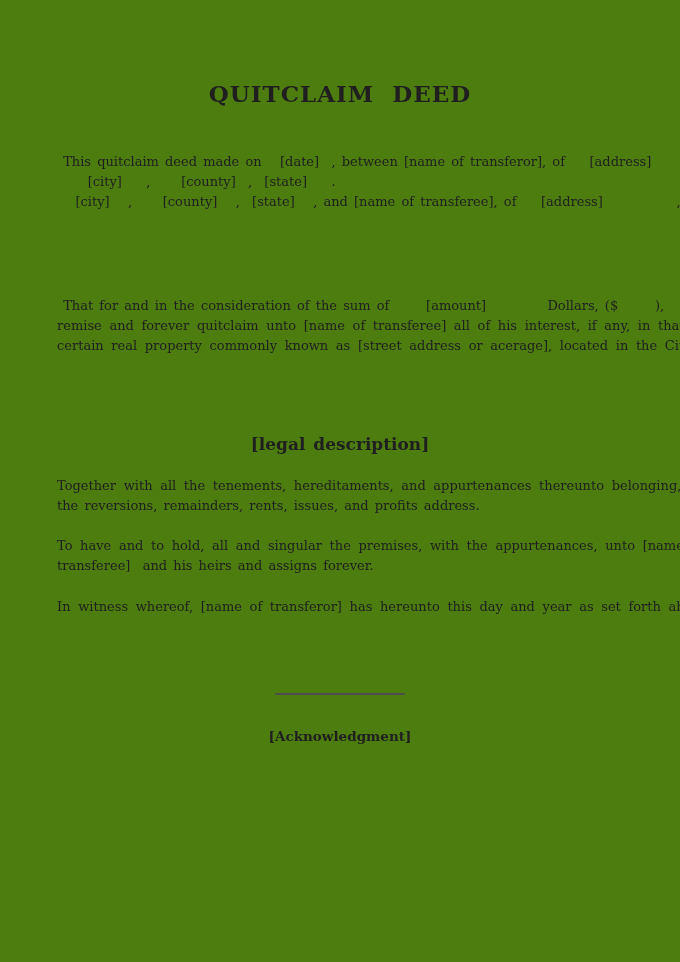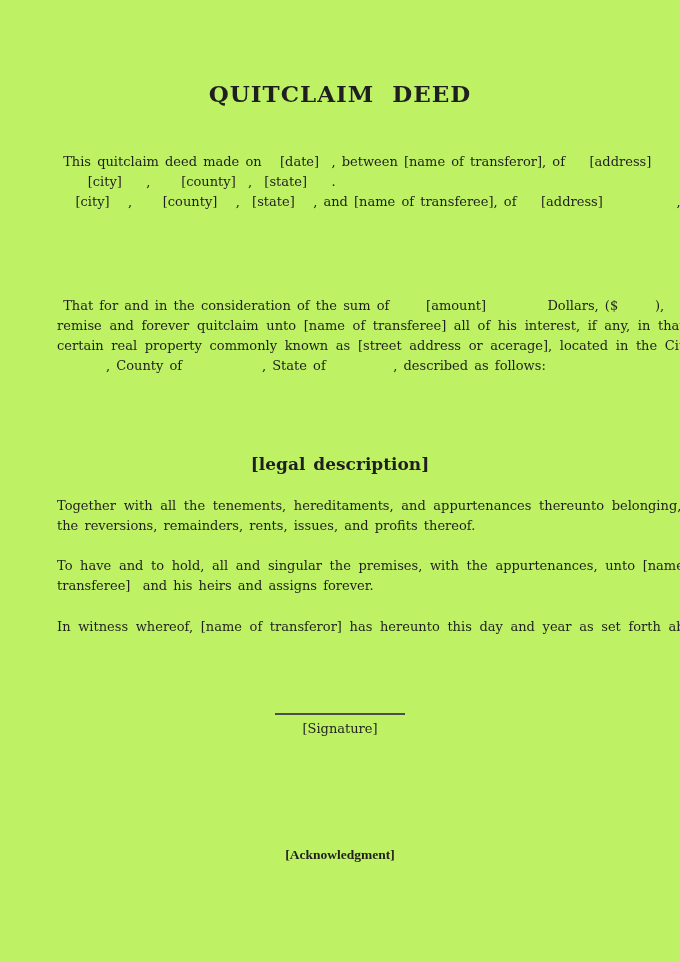--- a/index.html
+++ b/index.html
@@ -1,20 +1,20 @@
 <!DOCTYPE html>
 <html><head>
 <meta charset="utf-8">
 <style>
   html, body { margin: 0; padding: 0; background: #ffffff; }
   .page {
     position: relative;
     width: 680px;
     height: 962px;
-    background: #bef264;
+    background: #4d7c0f;
     overflow: hidden;
     font-family: "DejaVu Serif", serif;
     color: #1f1f1f;
     margin: 0 auto;
   }
   .content { padding: 0 57px; }
   .deed-title {
     margin-top: 80px;
     line-height: 27px;
     font-size: 23px;
@@ -49,27 +49,26 @@
     height: 0;
     border-top: 2px solid #4d4d4d;
   }
   .sig-label {
     margin-top: 4px;
     line-height: 20px;
     font-size: 13px;
     text-align: center;
   }
   .h-ack {
-    margin-top: 106px;
+    margin-top: 31px;
     line-height: 20px;
     font-size: 13.5px;
     font-weight: bold;
     text-align: center;
     word-spacing: 1px;
-    font-family: Liberation Serif, serif;
   }
 </style>
 </head>
 <body>
 
 <div class="page">
 
   <div class="deed-title">QUITCLAIM&nbsp; DEED</div>
 
   <div class="content">
@@ -77,40 +76,38 @@
     <div class="p-intro">
       <div class="ln">&nbsp;This quitclaim deed made on&nbsp;&nbsp;&nbsp;[date]&nbsp;&nbsp;, between [name of transferor], of&nbsp;&nbsp;&nbsp;&nbsp;[address]&nbsp;&nbsp;&nbsp;&nbsp;&nbsp;&nbsp;&nbsp;&nbsp;&nbsp;&nbsp;&nbsp;&nbsp;,</div>
       <div class="ln">&nbsp;&nbsp;&nbsp;&nbsp;&nbsp;[city]&nbsp;&nbsp;&nbsp;&nbsp;,&nbsp;&nbsp;&nbsp;&nbsp;&nbsp;[county]&nbsp;&nbsp;,&nbsp;&nbsp;[state]&nbsp;&nbsp;&nbsp;&nbsp;.</div>
       <div class="ln">&nbsp;&nbsp;&nbsp;[city]&nbsp;&nbsp;&nbsp;,&nbsp;&nbsp;&nbsp;&nbsp;&nbsp;[county]&nbsp;&nbsp;&nbsp;,&nbsp;&nbsp;[state]&nbsp;&nbsp;&nbsp;, and [name of transferee], of&nbsp;&nbsp;&nbsp;&nbsp;[address]&nbsp;&nbsp;&nbsp;&nbsp;&nbsp;&nbsp;&nbsp;&nbsp;&nbsp;&nbsp;&nbsp;&nbsp;,</div>
     </div>
 
     <div class="p-consideration">
       <div class="ln">&nbsp;That for and in the consideration of the sum of&nbsp;&nbsp;&nbsp;&nbsp;&nbsp;&nbsp;[amount]&nbsp;&nbsp;&nbsp;&nbsp;&nbsp;&nbsp;&nbsp;&nbsp;&nbsp;&nbsp;Dollars, ($&nbsp;&nbsp;&nbsp;&nbsp;&nbsp;&nbsp;),</div>
       <div class="ln wide">remise and forever quitclaim unto [name of transferee] all of his interest, if any, in that</div>
       <div class="ln wide">certain real property commonly known as [street address or acerage], located in the City of</div>
-      <div class="ln">&nbsp;&nbsp;&nbsp;&nbsp;&nbsp;&nbsp;&nbsp;&nbsp;, County of&nbsp;&nbsp;&nbsp;&nbsp;&nbsp;&nbsp;&nbsp;&nbsp;&nbsp;&nbsp;&nbsp;&nbsp;&nbsp;, State of&nbsp;&nbsp;&nbsp;&nbsp;&nbsp;&nbsp;&nbsp;&nbsp;&nbsp;&nbsp;&nbsp;, described as follows:</div>
     </div>
 
     <div class="h-legal">[legal description]</div>
 
     <div class="p-tenements">
       <div class="ln wide">Together with all the tenements, hereditaments, and appurtenances thereunto belonging, and</div>
-      <div class="ln">the reversions, remainders, rents, issues, and profits thereof.</div>
+      <div class="ln">the reversions, remainders, rents, issues, and profits address.</div>
     </div>
 
     <div class="p-habendum">
       <div class="ln wide">To have and to hold, all and singular the premises, with the appurtenances, unto [name of</div>
       <div class="ln">transferee]&nbsp;&nbsp;and his heirs and assigns forever.</div>
     </div>
 
     <div class="p-witness">
       <div class="ln wide">In witness whereof, [name of transferor] has hereunto this day and year as set forth above.</div>
     </div>
 
   </div>
 
   <div class="sig-line"></div>
 
-  <div class="sig-label">[Signature]</div>
 
   <div class="h-ack">[Acknowledgment]</div>
 
 </div>
 
 </body></html>

